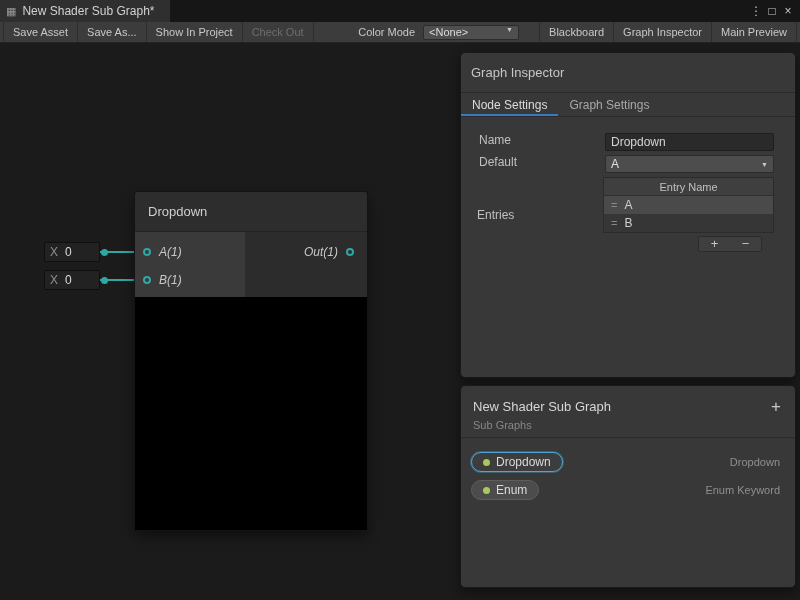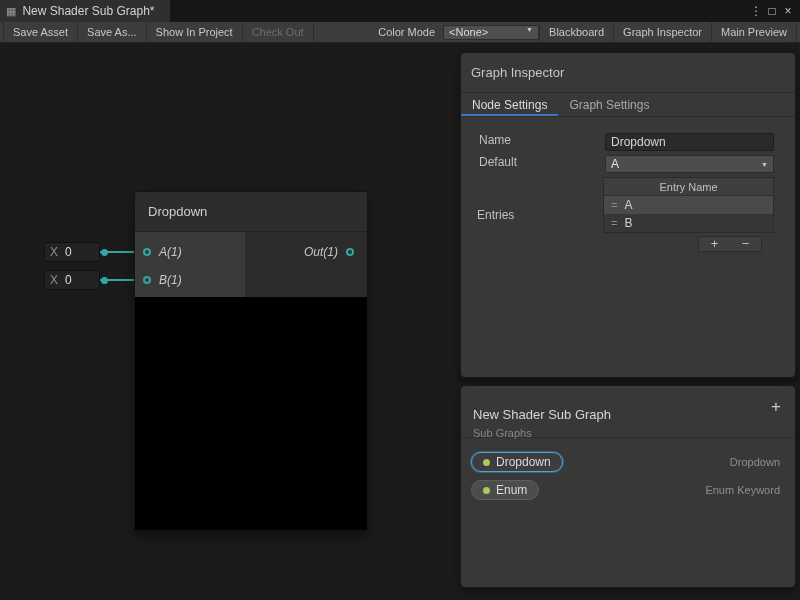--- a/index.html
+++ b/index.html
@@ -20,21 +20,21 @@
   .win-controls { margin-left:auto; display:flex; align-items:center; padding-right:4px; }
   .win-btn { width:16px; text-align:center; color:#c4c4c4; font-size:12px; line-height:22px; }
 
   
   .toolbar { position:absolute; top:22px; left:0; right:0; height:21px; background:#3c3c3c; border-bottom:1px solid #232323; display:flex; align-items:stretch; font-size:11px; padding:0 3px; }
   .tbtn { display:flex; align-items:center; padding:0 9px; border-right:1px solid #2d2d2d; color:#c8c8c8; white-space:nowrap; }
   .tbtn.first { border-left:1px solid #2d2d2d; }
   .tbtn.disabled { color:#6e6e6e; }
   .tb-spacer { flex:1; }
   .cm-label { display:flex; align-items:center; padding:0 8px; color:#c8c8c8; }
-  .tb-dropdown { display:flex; justify-content:space-between; width:96px; height:15px; align-self:center; background:#4f4f4f; border:1px solid #2c2c2c; border-radius:2px; padding:0 5px; margin-right:0; color:#dcdcdc; }
+  .tb-dropdown { display:flex; justify-content:space-between; width:96px; height:15px; align-self:center; background:#4f4f4f; border:1px solid #2c2c2c; border-radius:2px; padding:0 5px; margin-right:20px; color:#dcdcdc; }
   .tb-dropdown .arrow { font-size:7px; color:#c8c8c8; }
 
   
   .canvas { position:absolute; top:43px; left:0; width:800px; height:557px; background:#1b1b1b; }
 
   .node { position:absolute; left:135px; top:149px; width:232px; box-shadow:0 0 0 1px #141414, 0 6px 14px rgba(0,0,0,.5); border-radius:2px; }
   .node-header { height:40px; background:#2d2d2d; display:flex; align-items:center; padding-left:13px; font-size:13px; color:#cfcfcf; border-bottom:1px solid #222; border-radius:2px 2px 0 0; }
   .node-body { display:flex; height:65px;font-style:italic; }
   .node-in { width:110px; background:#3a3a3a; padding:12px 0 0 8px; display:flex; flex-direction:column; gap:12px; }
   .node-out { flex:1; background:#2c2c2c; padding:12px 13px 0 0; display:flex; justify-content:flex-end; align-items:flex-start; }
@@ -72,21 +72,21 @@
   .elist { border:1px solid #2b2b2b; background:#383838; }
   .elist-header { height:18px; line-height:18px; background:#3f3f3f; border-bottom:1px solid #2f2f2f; text-align:center; font-size:11px; color:#c0c0c0; }
   .elist-row { height:18px; display:flex; align-items:center; gap:7px; padding-left:7px; font-size:12px; color:#d0d0d0; background:#363636; }
   .elist-row.selected { background:#4a4a4a; }
   .elist-row .handle { color:#8a8a8a; font-size:11px; }
   .elist-footer { width:64px; height:16px; margin:3px 12px 0 auto; background:#3f3f3f; border:1px solid #2b2b2b; border-radius:2px; display:flex; }
   .lf-btn { flex:1; text-align:center; line-height:14px; font-size:13px; color:#c8c8c8; }
 
   
   .blackboard { left:460px; top:385px; width:336px; height:203px; }
-  .bb-header { position:relative; height:52px; padding:21px 12px 0 12px; border-bottom:1px solid #2c2c2c; }
+  .bb-header { position:relative; height:52px; padding:13px 12px 0 12px; border-bottom:1px solid #2c2c2c; }
   .bb-title { font-size:13px; color:#d6d6d6; }
   .bb-subtitle { font-size:11px; color:#878787; margin-top:5px; }
   .bb-add { position:absolute; right:14px; top:12px; font-size:17px; color:#c8c8c8; line-height:1; }
   .bb-rows { padding-top:10px; }
   .bb-row { height:28px; display:flex; align-items:center; justify-content:space-between; padding:0 15px 0 10px; }
   .pill { display:inline-flex; align-items:center; gap:6px; height:20px; padding:0 11px; border-radius:10px; background:#4c4c4c; border:1px solid #5e5e5e; font-size:12px; color:#dadada; }
   .pill.selected { background:#3d3d3d; border:1px solid #4ca5d8; box-shadow:0 0 0 1px rgba(76,165,216,.35); }
   .pill .dot { width:7px; height:7px; border-radius:50%; background:#a8c95c; flex:0 0 auto; }
   .bb-type { font-size:11px; color:#8f8f8f; }
 </style>

